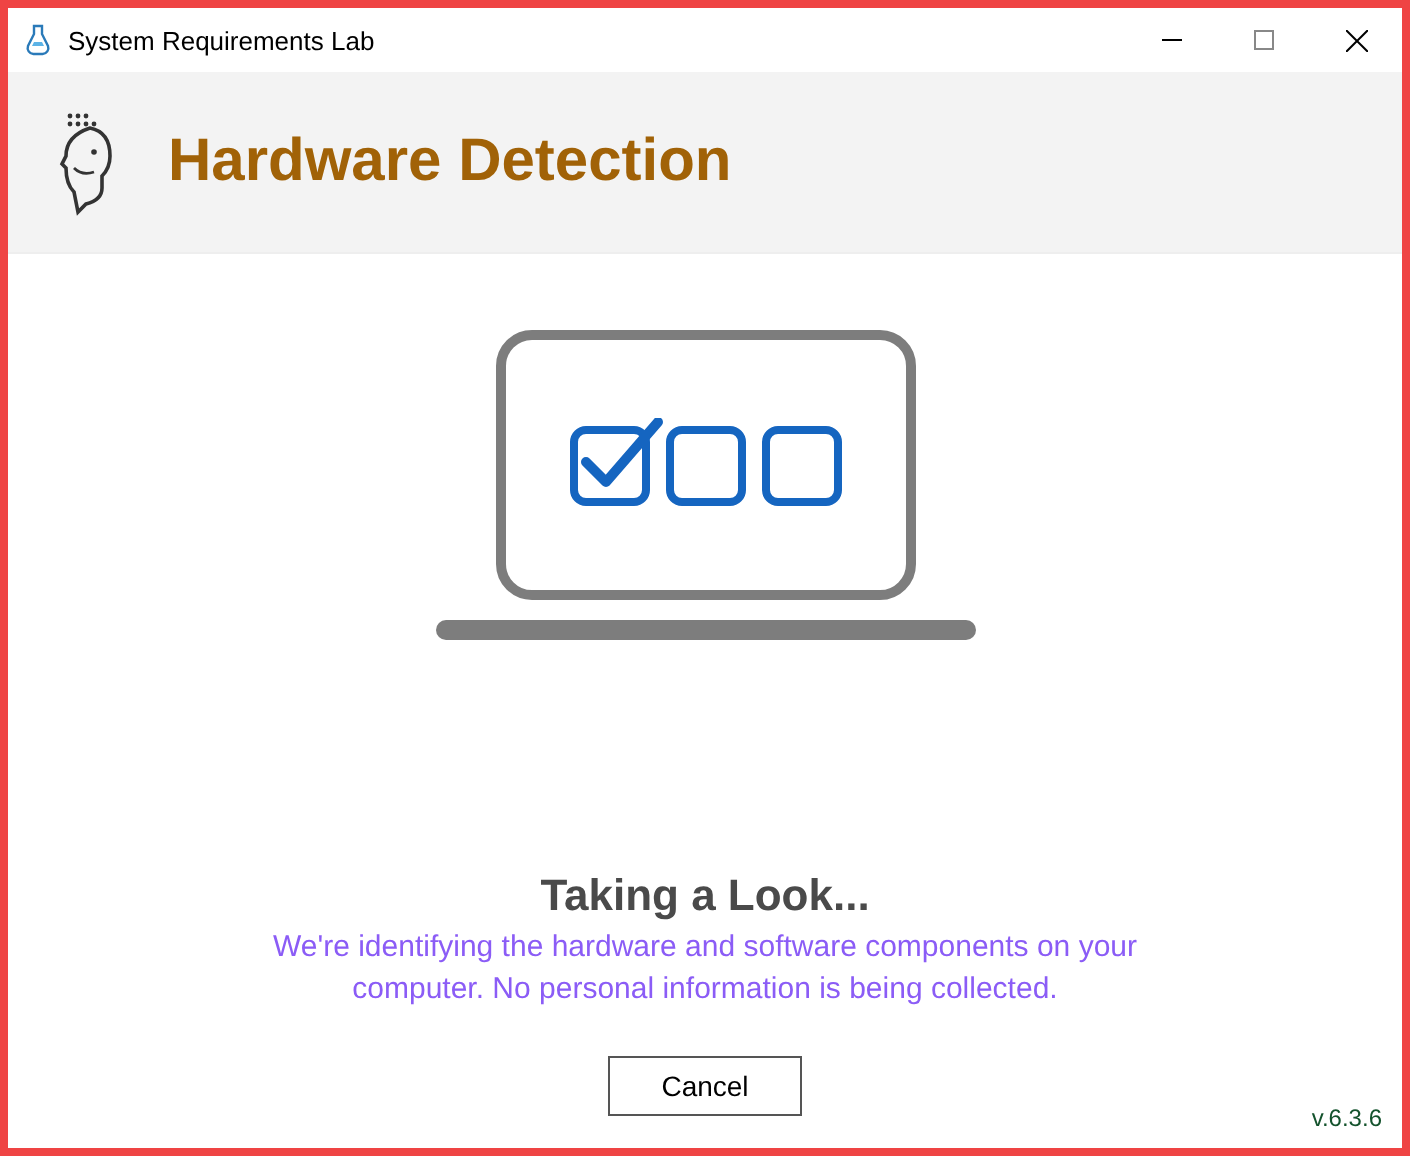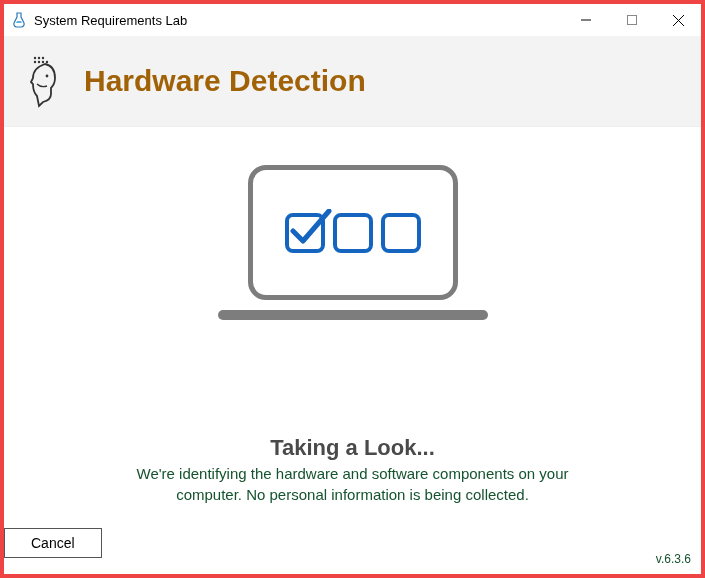--- a/index.html
+++ b/index.html
@@ -14,22 +14,22 @@
 .head-icon{width:80px;display:flex;justify-content:center}
 .head-title{font-size:30px;font-weight:700;color:#a16207}
 .content{flex:1;display:flex;flex-direction:column;align-items:center;justify-content:flex-start;padding-top:38px}
 .laptop-illus{width:290px;height:200px;display:flex;flex-direction:column;align-items:center}
 .screen-rect{width:210px;height:135px;border:5px solid #7d7d7d;border-radius:18px;display:flex;align-items:center;justify-content:center;gap:8px}
 .cb{width:40px;height:40px;border:4px solid #1565c0;border-radius:8px;position:relative}
 .cb.checked svg{position:absolute;top:-8px;left:-2px}
 .base{width:270px;height:10px;background:#7d7d7d;border-radius:5px;margin-top:10px}
 .status-block{text-align:center;margin-top:70px;max-width:490px}
 .status-title{font-size:22px;font-weight:700;color:#4a4a4a;margin-bottom:2px}
-.status-desc{font-size:15px;color:#14532d;line-height:1.4}
-.footer{padding:12px 0 16px 0;display:flex;justify-content:flex-start;position:relative}
+.status-desc{font-size:15px;color:#8b5cf6;line-height:1.4}
+.footer{padding:12px 0 16px 0;display:flex;justify-content:center;position:relative}
 .cancel{padding:6px 26px;border:1px solid #555;background:#fff;font-size:14px;cursor:pointer}
 .version{position:absolute;right:10px;bottom:8px;font-size:12px;color:#14532d}
 </style>
 </head>
 <body>
 
 <div class="window">
   <div class="titlebar">
     <span class="title-icon">
       <svg width="16" height="16" viewBox="0 0 16 16">

